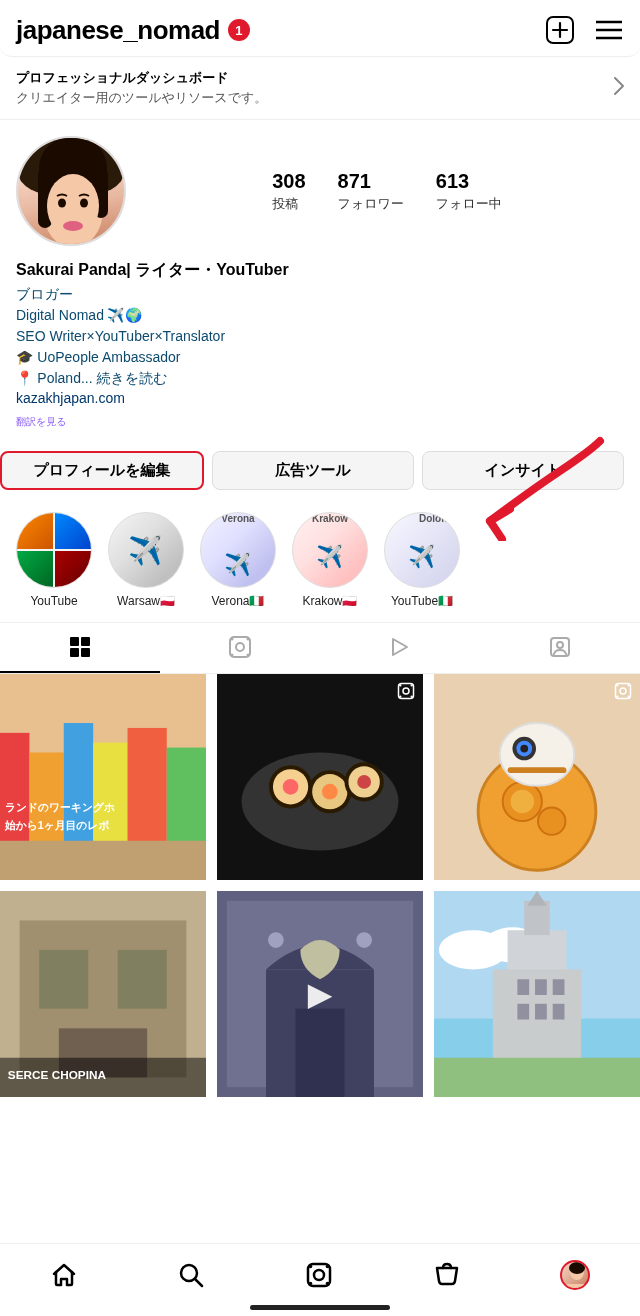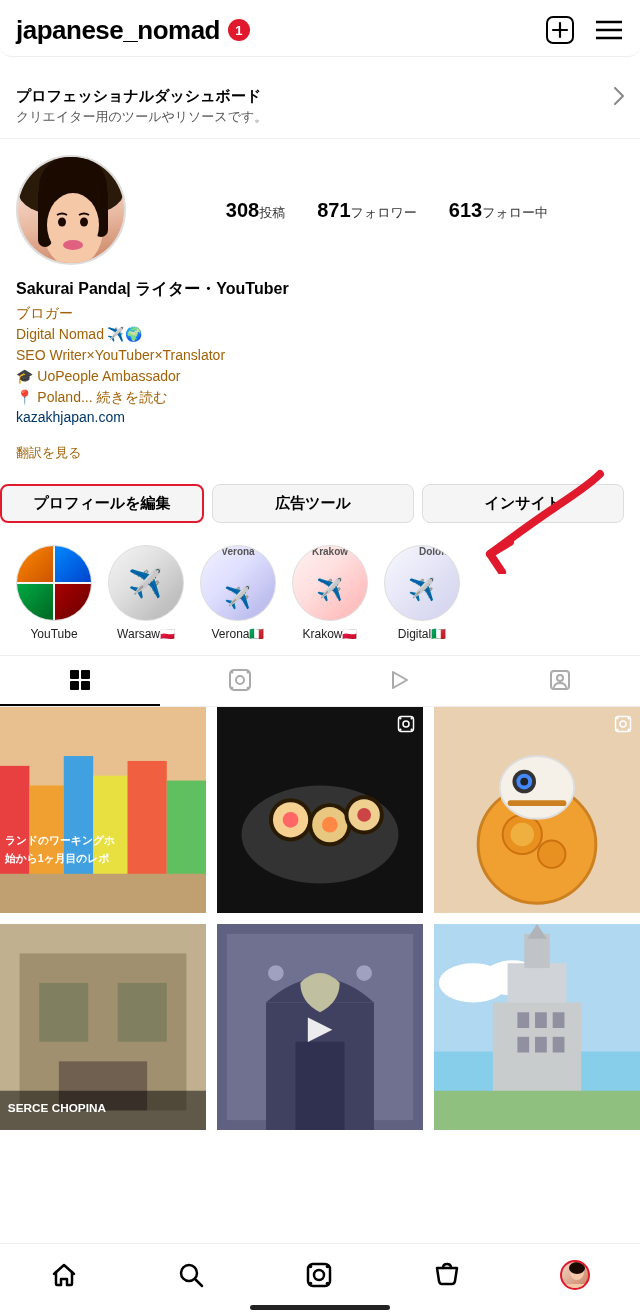--- a/index.html
+++ b/index.html
@@ -62,23 +62,22 @@
     
     .dashboard-banner {
       display: flex;
       align-items: center;
       justify-content: space-between;
       padding: 12px 16px;
       border-bottom: 1px solid #eee;
       cursor: pointer;
     }
     .dashboard-text-title {
-      font-size: 15px;
+      font-size: 13px;
       font-weight: 600;
-      margin-top: 18px;
     }
     .dashboard-text-sub {
       font-size: 13px;
       color: #555;
       margin-top: 2px;
     }
 
     
     .profile-section {
       padding: 16px 16px 0 16px;
@@ -121,22 +120,22 @@
       border-radius: 0 0 40% 40%;
     }
     .stats-row {
       display: flex;
       gap: 32px;
       flex: 1;
       justify-content: center;
     }
     .stat-item {
       display: flex;
-      flex-direction: row;
-      align-items: flex-end;
+      flex-direction: column;
+      align-items: flex-start;
     }
     .stat-number {
       font-size: 20px;
       font-weight: 700;
     }
     .stat-label {
       font-size: 13px;
       color: #333;
       margin-top: 2px;
     }
@@ -146,32 +145,32 @@
       padding: 0 16px 12px 16px;
     }
     .bio-name {
       font-size: 16px;
       font-weight: 700;
       margin-bottom: 3px;
     }
     .bio-line {
       font-size: 14px;
       line-height: 1.5;
-      color: #a16207;
+      color: #0c4a6e;
     }
     .bio-link {
       color: #00376b;
       font-size: 14px;
       font-weight: 500;
       text-decoration: none;
     }
     .bio-translate {
-      font-size: 13px;
-      color: #a16207;
-      margin-top: 18px;
+      font-size: 10px;
+      color: #8b5cf6;
+      margin-top: 8px;
     }
 
     
     .action-buttons {
       display: flex;
       gap: 8px;
       padding: 10px 16px 14px 0;
       position: relative;
     }
     .action-btn {
@@ -509,21 +508,21 @@
     <span class="highlight-label">Krakow🇵🇱</span>
   </div>
 
   <div class="highlight-item">
     <div class="highlight-circle hl-dolomiti">
       <div style="display:flex;flex-direction:column;align-items:flex-end;justify-content:center;width:100%;height:100%;gap:2px;">
         <span style="font-size:10px;font-weight:600;color:#555;">Dolomiti</span>
         <div class="plane-icon" style="font-size:22px;">✈️</div>
       </div>
     </div>
-    <span class="highlight-label">Digital🇮🇹</span>
+    <span class="highlight-label">YouTube🇮🇹</span>
   </div>
 </div>
 
 <div class="tabs-row">
   <div class="tab-item active">
     <svg width="24" height="24" viewBox="0 0 24 24" fill="none">
       <rect x="2" y="2" width="9" height="9" rx="1" fill="#000"></rect>
       <rect x="13" y="2" width="9" height="9" rx="1" fill="#000"></rect>
       <rect x="2" y="13" width="9" height="9" rx="1" fill="#000"></rect>
       <rect x="13" y="13" width="9" height="9" rx="1" fill="#000"></rect>

